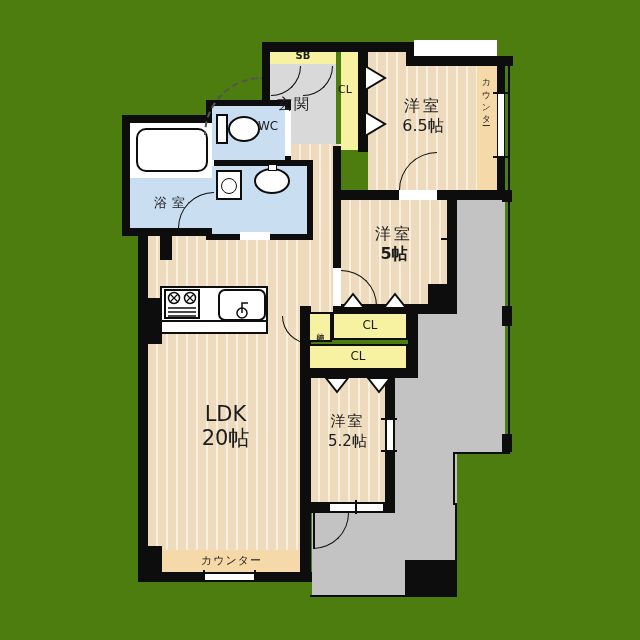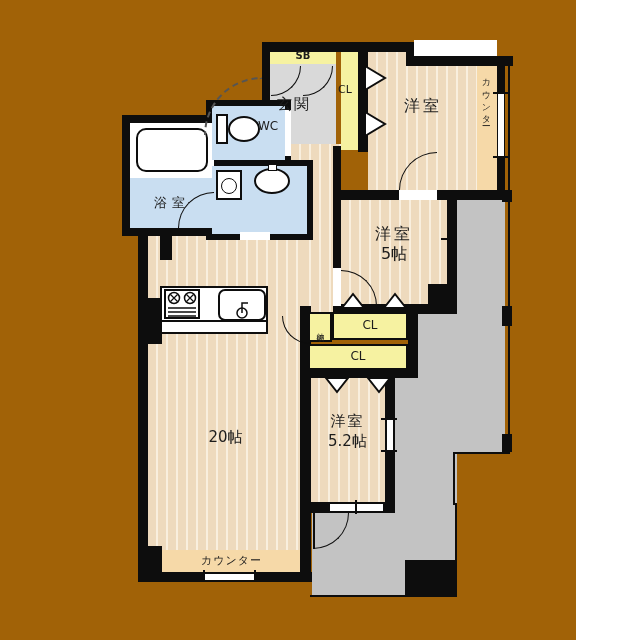--- a/index.html
+++ b/index.html
@@ -1,16 +1,16 @@
 <!DOCTYPE html>
 <html><head>
 <meta charset="utf-8">
 <style>
   html,body{margin:0;padding:0;background:#fff;}
-  #canvas{position:relative;width:576px;height:640px;background:#a16207;overflow:hidden;
+  #canvas{position:relative;width:640px;height:640px;background:#4d7c0f;overflow:hidden;
           font-family:"DejaVu Sans",sans-serif;}
   .wall{position:absolute;background:#0d0d0d;}
   .floor{position:absolute;background:repeating-linear-gradient(90deg,#eedabd 0,#eedabd 8px,#f9efde 8px,#f9efde 10px);}
   .gray{position:absolute;background:#c3c3c3;}
   .dgray{position:absolute;background:#d9d9d9;}
   .yellow{position:absolute;background:#f6f2a1;}
   .counter{position:absolute;background:#f6d9a8;}
   .wet{position:absolute;background:#c9def1;}
   .white{position:absolute;background:#ffffff;}
   .lbl{position:absolute;color:#1c1c1c;white-space:nowrap;line-height:1.15;}
@@ -155,26 +155,28 @@
       <polygon points="2,2 24,2 13,16" fill="#fff" stroke="#0d0d0d" stroke-width="2"></polygon>
     </svg>
   <svg style="left:366px;top:376px;" width="26" height="18" viewBox="0 0 26 18">
       <polygon points="2,2 24,2 13,16" fill="#fff" stroke="#0d0d0d" stroke-width="2"></polygon>
     </svg>
 
   <div class="lbl cen" style="left:270px;top:48px;width:66px;height:15px;font-size:10px;font-weight:bold;">SB</div>
   <div class="lbl" style="left:277px;top:96px;font-size:15px;letter-spacing:2px;">玄関</div>
   <div class="lbl" style="left:338px;top:84px;font-size:11px;">CL</div>
   <div class="lbl cen" style="left:368px;top:96px;width:110px;height:20px;font-size:16px;letter-spacing:3px;">洋室</div>
+  <div class="lbl cen" style="left:368px;top:116px;width:110px;height:20px;font-size:16px;">6.5帖</div>
   <div class="lbl vert" style="left:481px;top:72px;font-size:9px;letter-spacing:2px;">カウンター</div>
   <div class="lbl cen" style="left:130px;top:194px;width:84px;height:18px;font-size:13px;letter-spacing:5px;">浴室</div>
   <div class="lbl" style="left:258px;top:120px;font-size:12px;">WC</div>
   <div class="lbl cen" style="left:341px;top:224px;width:106px;height:20px;font-size:16px;letter-spacing:3px;">洋室</div>
-  <div class="lbl cen" style="left:341px;top:244px;width:106px;height:20px;font-size:16px;">5帖</div>
+  <div class="lbl cen" style="left:341px;top:244px;width:106px;height:20px;font-size:16px;font-weight:bold;">5帖</div>
   <div class="lbl vert cen" style="left:311px;top:314px;width:18px;height:26px;font-size:8px;">収納</div>
   <div class="lbl cen" style="left:332px;top:314px;width:76px;height:24px;font-size:12px;">CL</div>
   <div class="lbl cen" style="left:308px;top:346px;width:100px;height:22px;font-size:12px;">CL</div>
   <div class="lbl cen" style="left:310px;top:412px;width:75px;height:20px;font-size:15px;letter-spacing:2px;">洋室</div>
   <div class="lbl cen" style="left:310px;top:432px;width:75px;height:20px;font-size:15px;">5.2帖</div>
-  <div class="lbl cen" style="left:148px;top:426px;width:155px;height:24px;font-size:15px;">20帖</div>
+  <div class="lbl cen" style="left:148px;top:402px;width:155px;height:24px;font-size:21px;">LDK</div>
+  <div class="lbl cen" style="left:148px;top:426px;width:155px;height:24px;font-size:21px;">20帖</div>
   <div class="lbl cen" style="left:160px;top:552px;width:143px;height:18px;font-size:11px;letter-spacing:1px;">カウンター</div>
 
 </div>
 
 </body></html>

